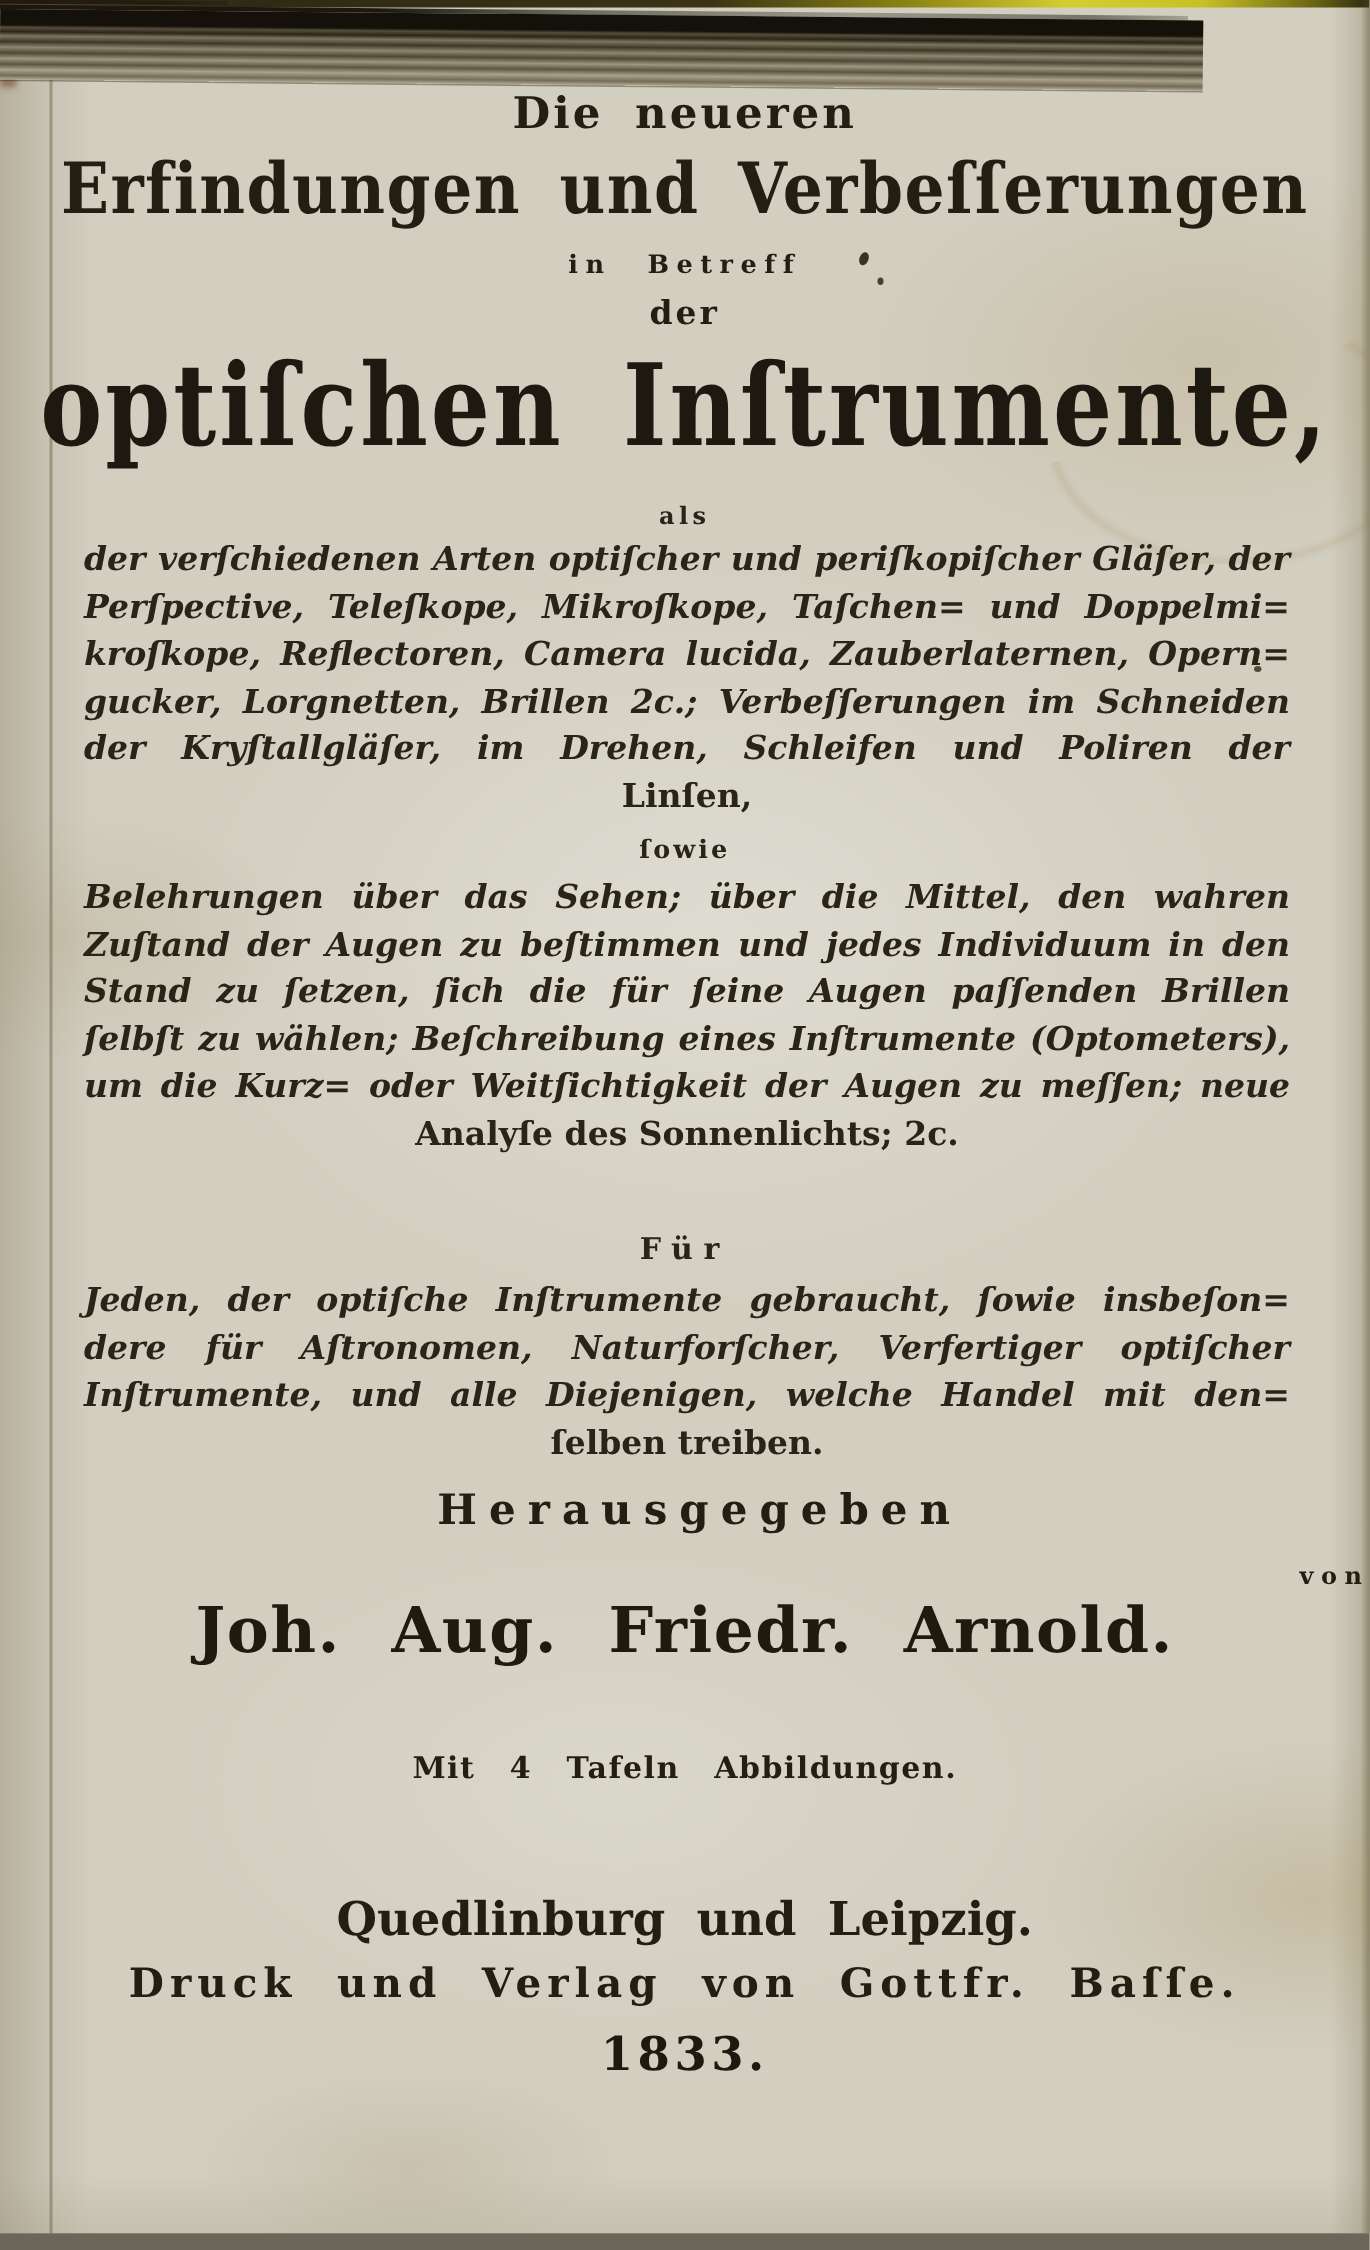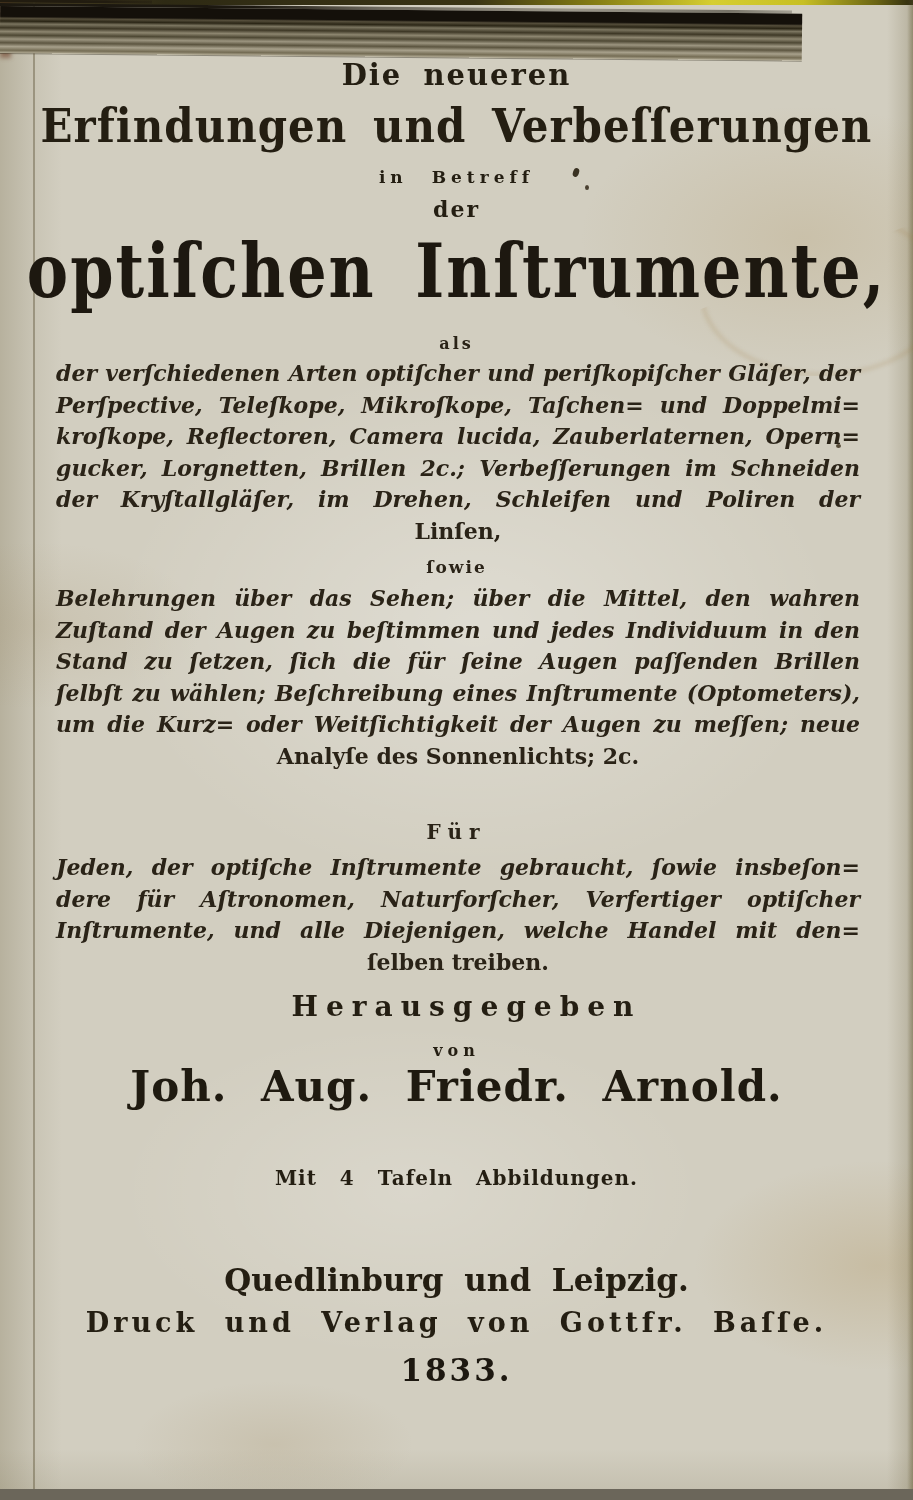--- a/index.html
+++ b/index.html
@@ -36,21 +36,21 @@
   .t-der{top:196px;font-size:22px;letter-spacing:2px;}
   .t-main{top:226px;font-size:62px;letter-spacing:2px;word-spacing:16px;transform:scaleY(1.22);transform-origin:top center;color:#1d1810;}
   .t-als{top:334px;font-size:16px;letter-spacing:3px;}
   .p1{top:358px;}
   .t-sowie{top:557px;font-size:17px;letter-spacing:2px;}
   .p2{top:583px;}
   .rule-short{top:794px;left:353px;width:152px;height:3px;background:linear-gradient(90deg,#221c10 0%,#221c10 70%,rgba(34,28,16,0.45) 100%);transform:rotate(0.35deg);}
   .t-fuer{top:820px;font-size:20px;letter-spacing:7px;}
   .p3{top:852px;}
   .t-herausg{top:990px;font-size:28px;letter-spacing:8px;margin-left:20px;}
-  .t-von{top:1041px;font-size:16px;letter-spacing:5px;}
+  .t-von{top:1041px;font-size:16px;letter-spacing:5px;text-align:right;}
   .t-author{top:1062px;font-size:42px;word-spacing:18px;letter-spacing:1px;color:#1f1a10;}
   .rule-thin{top:1146px;left:74px;width:792px;height:3px;transform:rotate(0.55deg);transform-origin:left center;
     background:linear-gradient(90deg,#1c1810 0%,#1c1810 32%,rgba(30,26,16,0.55) 48%,rgba(30,26,16,0.30) 72%,rgba(30,26,16,0.50) 92%,rgba(30,26,16,0.25) 100%);}
   .t-plates{top:1166px;font-size:20px;word-spacing:15px;letter-spacing:1px;}
   .rule-thick{top:1199px;left:66px;width:802px;height:47px;transform:rotate(0.55deg);transform-origin:left center;
     background:linear-gradient(180deg,
       #14100a 0%, #14100a 22%,
       #554e3b 26%, #2b2616 32%,
       #7b7560 38%, #3e3826 46%,
       #8d8670 54%, #4e4834 62%,

